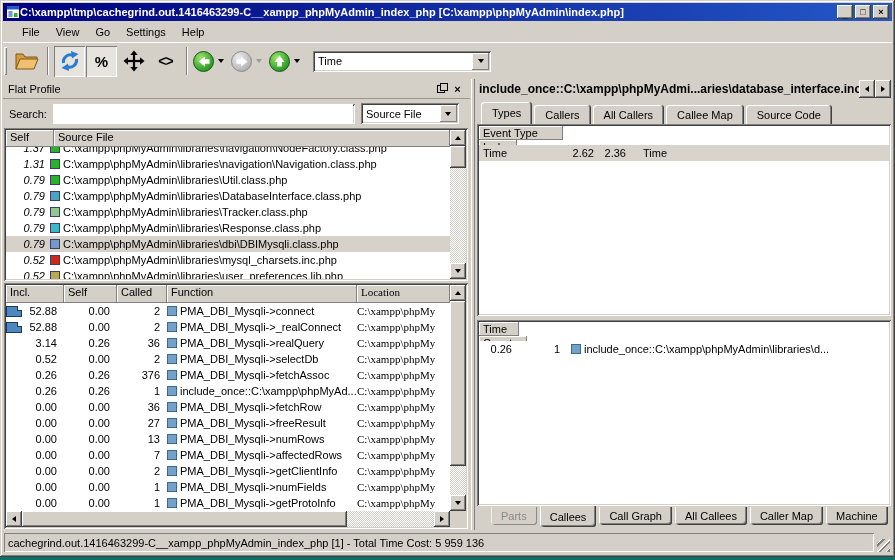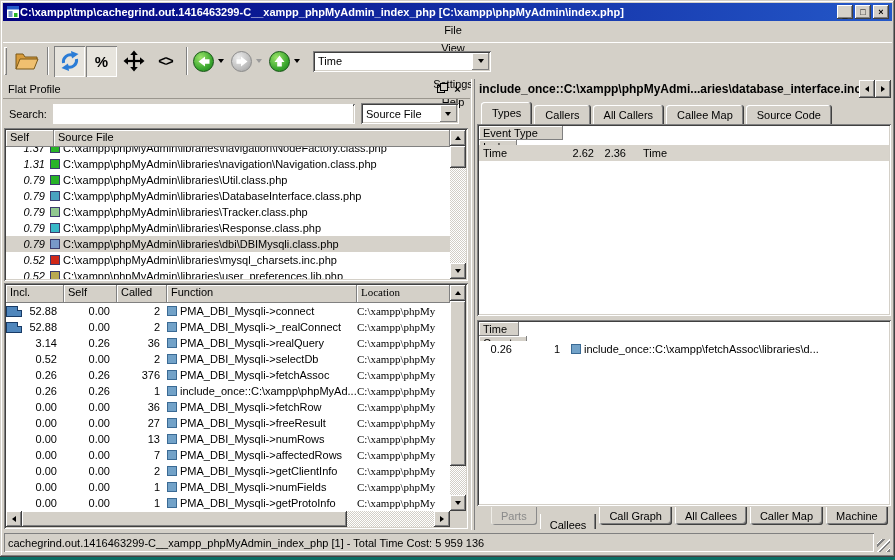--- a/index.html
+++ b/index.html
@@ -10,21 +10,21 @@
   .out-soft{box-shadow:inset -1px -1px 0 #808080,inset 1px 1px 0 #fff;background:#d4d0c8;}
   .in{box-shadow:inset 1px 1px 0 #808080,inset -1px -1px 0 #fff,inset 2px 2px 0 #404040,inset -2px -2px 0 #d4d0c8;}
   .field{background:#fff;box-shadow:inset 1px 1px 0 #808080,inset -1px -1px 0 #fff,inset 2px 2px 0 #404040,inset -2px -2px 0 #d4d0c8;}
   
   .titlebar{position:absolute;left:3px;top:3px;right:3px;height:18px;background:linear-gradient(90deg,#00007e,#2458c8);display:flex;align-items:center;padding:0 3px;}
   .title-text{color:#fff;font-weight:bold;white-space:nowrap;overflow:hidden;flex:1;}
   .win-btns{display:flex;gap:2px;}
   .win-btn{width:16px;height:14px;display:flex;align-items:center;justify-content:center;font-size:9px;font-weight:bold;line-height:1;background:#d4d0c8;box-shadow:inset -1px -1px 0 #404040,inset 1px 1px 0 #fff,inset -2px -2px 0 #808080;}
   .glyph-min{margin-top:6px;}
   
-  .menubar{position:absolute;top:21px;left:3px;right:3px;height:21px;display:flex;align-items:center;padding-left:11px;flex-direction:column;}
+  .menubar{position:absolute;top:21px;left:3px;right:3px;height:21px;display:flex;align-items:center;padding-left:11px;}
   .menu-item{padding:3px 8px;}
   .toolbar{position:absolute;top:42px;left:3px;right:3px;height:37px;display:flex;align-items:center;border-top:1px solid #fff;gap:1px;}
   .tb-handle{width:3px;height:28px;margin:0 3px 0 1px;background:#d4d0c8;box-shadow:inset 1px 1px 0 #fff,inset -1px -1px 0 #808080;}
   .tb-btn{width:31px;height:31px;display:flex;align-items:center;justify-content:center;}
   .tb-btn.pressed{box-shadow:inset 1px 1px 0 #808080,inset -1px -1px 0 #fff;background:#e7e4dd;}
   .tb-sep{width:0;height:28px;border-left:1px solid #808080;border-right:1px solid #fff;margin:0 4px;}
   .pct{font-size:15px;font-weight:bold;}
   .ltgt{font-size:14px;font-weight:bold;letter-spacing:-1px;}
   .nav-group{display:flex;align-items:center;margin-right:2px;}
   .nav-circle{width:21px;height:21px;border-radius:50%;display:flex;align-items:center;justify-content:center;}
@@ -108,21 +108,21 @@
   .tw-short{width:44px;flex-shrink:0;padding-left:10px;}
   .tw-gap{width:8px;flex-shrink:0;}
   .tw-formula{flex:1;padding-left:4px;}
   .callees-frame{position:absolute;top:241px;left:1px;right:1px;height:186px;background:#fff;}
   .cw-time{width:40px;flex-shrink:0;}
   .cw-count{width:48px;flex-shrink:0;}
   .cw-callee{flex:1;display:flex;align-items:center;overflow:hidden;padding-left:4px;}
   .bottom-tabs{position:absolute;left:1px;right:1px;bottom:1px;height:23px;overflow:hidden;padding-left:14px;display:flex;align-items:flex-start;gap:3px;}
   .btab{height:18px;padding:0 10px;display:flex;align-items:center;background:#d4d0c8;border-radius:0 0 3px 3px;
         box-shadow:inset 1px 0 0 #fff,inset -1px -1px 0 #404040,inset -2px -2px 0 #808080;margin-top:1px;white-space:nowrap;}
-  .btab.active{height:21px;margin-top:8px;}
+  .btab.active{height:21px;margin-top:0;}
   .btab.disabled{color:#8a8a8a;box-shadow:inset 1px 0 0 #efede8,inset -1px -1px 0 #8a8a8a;}
   .btab-arrows{position:absolute;right:1px;top:1px;display:flex;}
   .btab-arrows .sb-btn{height:18px;}
   
   .statusbar{position:absolute;left:3px;right:3px;bottom:3px;height:23px;display:flex;align-items:center;padding:2px 2px 2px 1px;}
   .status-field{flex:1;height:19px;box-shadow:inset 1px 1px 0 #808080,inset -1px -1px 0 #fff;display:flex;align-items:center;padding-left:4px;white-space:nowrap;overflow:hidden;margin-right:3px;}
   .grip{width:13px;height:13px;align-self:flex-end;background:
     repeating-linear-gradient(135deg,transparent 0 3px,#fff 3px 4px,#808080 4px 6px);}
   svg{display:block;}
 </style>
@@ -543,21 +543,21 @@
           <div class="hdr-cell cw-time">Time</div>
           <div class="hdr-cell cw-count">Count</div>
           <div class="hdr-cell" style="flex:1;">Callee</div>
         </div>
         <div class="t-rows">
           <div class="fl-row">
             <span class="cw-time num">0.26</span>
             <span class="cw-count num">1</span>
             <span class="cw-callee">
                 <span class="fn-sq" style="background-color: rgb(114, 162, 200);"></span>
-                <span style="overflow:hidden;white-space:nowrap;">include_once::C:\xampp\fetchAssoc\libraries\d...</span>
+                <span style="overflow:hidden;white-space:nowrap;">include_once::C:\xampp\phpMyAdmin\libraries\d...</span>
               </span>
           </div>
         </div>
       </div>
 
       <div class="bottom-tabs">
         <div class="btab disabled">Parts</div>
         <div class="btab active">Callees</div>
         <div class="btab">Call Graph</div>
         <div class="btab">All Callees</div>

